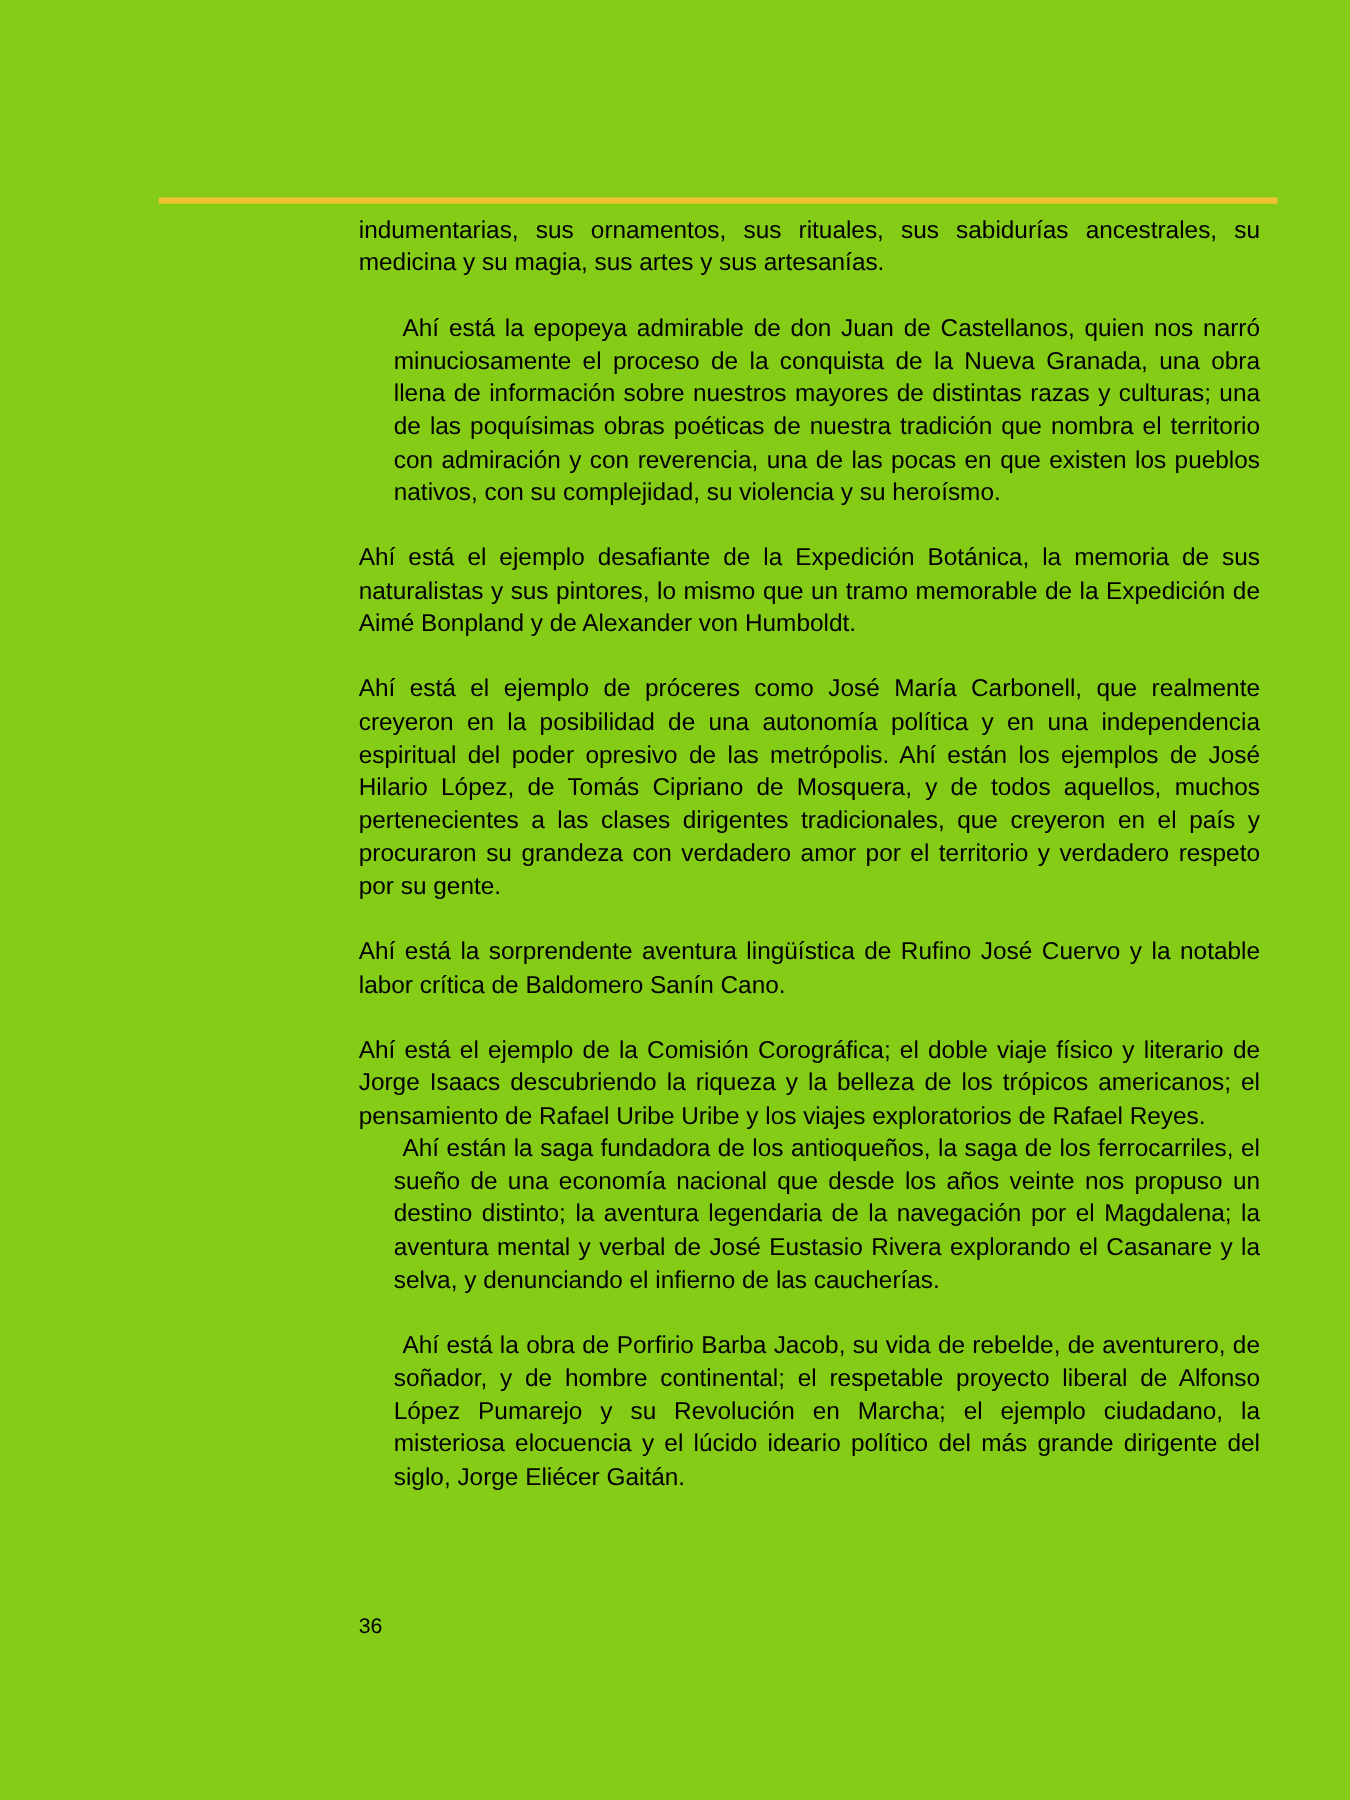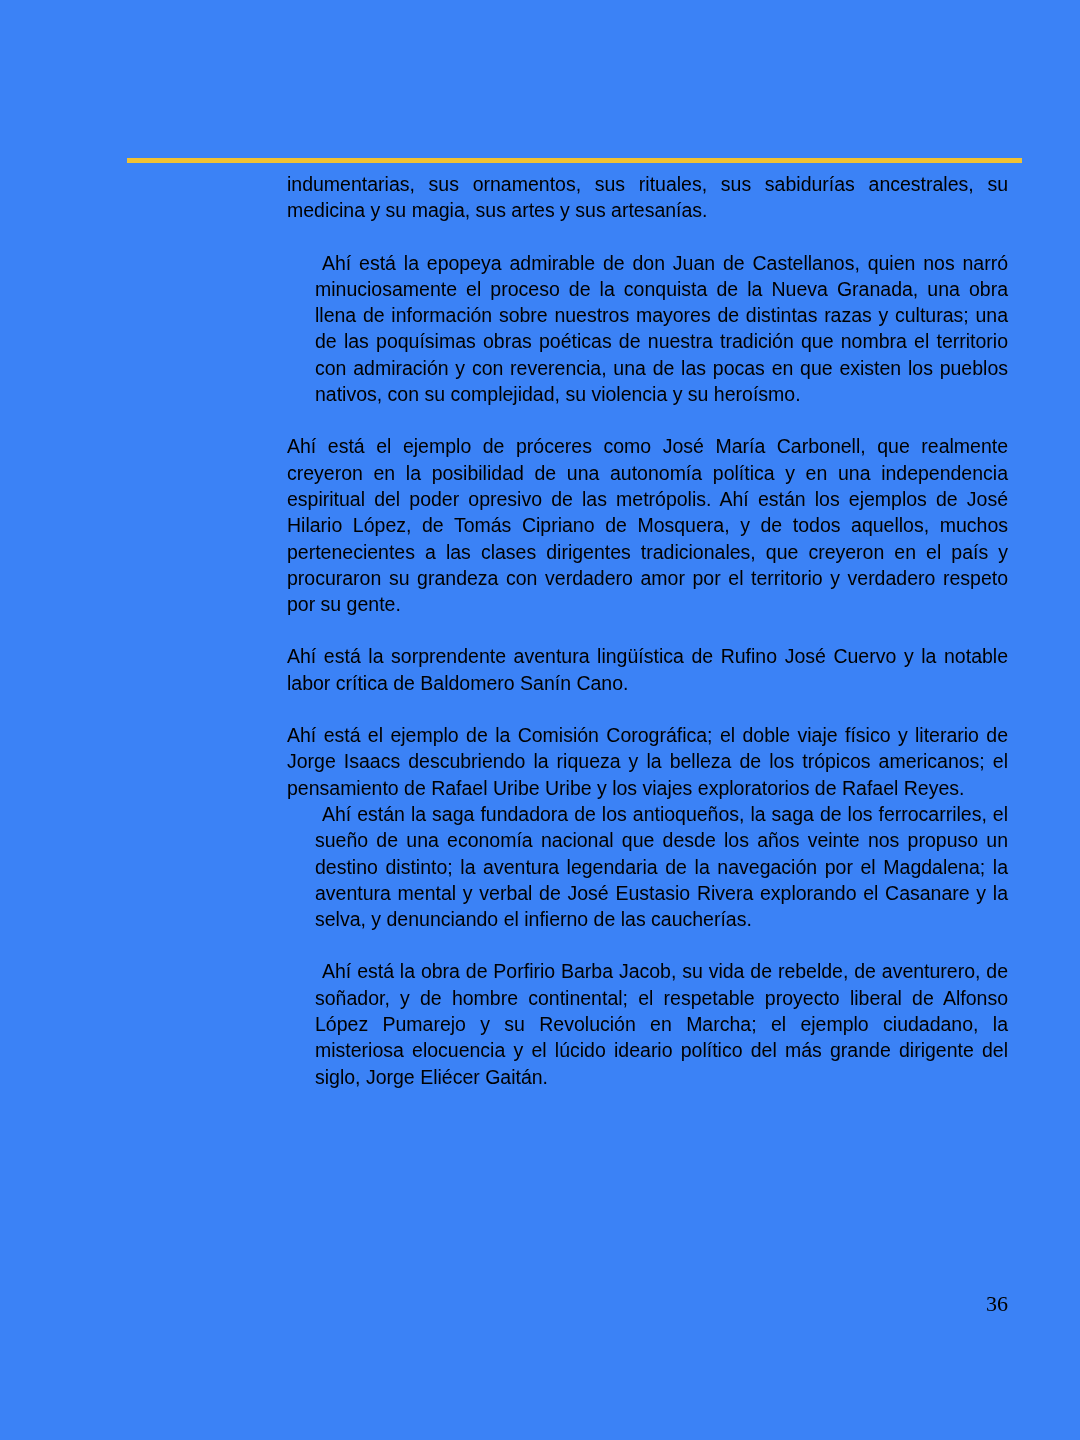--- a/index.html
+++ b/index.html
@@ -10,21 +10,21 @@
     width: 1080px;
     height: 1440px;
     background: #ffffff;
     position: relative;
     font-family: "Liberation Sans", sans-serif;
     color: #000000;
   }
   .page {
     position: absolute;
     inset: 0;
-    background: #3b82f6;
+    background: #84cc16;
   }
   .accent-rule {
     position: absolute;
     left: 127px;
     top: 158px;
     width: 895px;
     height: 5px;
     background: #f1c232; 
   }
   .text-block {
@@ -44,37 +44,38 @@
     margin-left: 28px;
   }
   .para.tight {
     margin-bottom: 0;
   }
   .page-number {
     position: absolute;
     left: 287px;
     top: 1291px;
     width: 721px;
-    text-align: right;
-    font-family: Liberation Serif, serif;
-    font-size: 22px;
+    text-align: left;
+    font-family: Liberation Sans, sans-serif;
+    font-size: 17px;
   }
 </style>
 </head>
 <body>
 
 <div class="page">
 
   <div class="accent-rule" data-bind-style="background-color:page.accent_color" style="background-color: rgb(241, 194, 50);"></div>
 
   <div class="text-block">
     <p class="para" data-bind="content.paragraphs.0">indumentarias, sus ornamentos, sus rituales, sus sabidurías ancestrales, su medicina y su magia, sus artes y sus artesanías.</p>
 
     <p class="para indent" data-bind="content.paragraphs.1">Ahí está la epopeya admirable de don Juan de Castellanos, quien nos narró minuciosamente el proceso de la conquista de la Nueva Granada, una obra llena de información sobre nuestros mayores de distintas razas y culturas; una de las poquísimas obras poéticas de nuestra tradición que nombra el territorio con admiración y con reverencia, una de las pocas en que existen los pueblos nativos, con su complejidad, su violencia y su heroísmo.</p>
 
+    <p class="para" data-bind="content.paragraphs.2">Ahí está el ejemplo desafiante de la Expedición Botánica, la memoria de sus naturalistas y sus pintores, lo mismo que un tramo memorable de la Expedición de Aimé Bonpland y de Alexander von Humboldt.</p>
 
     <p class="para" data-bind="content.paragraphs.3">Ahí está el ejemplo de próceres como José María Carbonell, que realmente creyeron en la posibilidad de una autonomía política y en una independencia espiritual del poder opresivo de las metrópolis. Ahí están los ejemplos de José Hilario López, de Tomás Cipriano de Mosquera, y de todos aquellos, muchos pertenecientes a las clases dirigentes tradicionales, que creyeron en el país y procuraron su grandeza con verdadero amor por el territorio y verdadero respeto por su gente.</p>
 
     <p class="para" data-bind="content.paragraphs.5">Ahí está la sorprendente aventura lingüística de Rufino José Cuervo y la notable labor crítica de Baldomero Sanín Cano.</p>
 
     <p class="para tight" data-bind="content.paragraphs.4">Ahí está el ejemplo de la Comisión Corográfica; el doble viaje físico y literario de Jorge Isaacs descubriendo la riqueza y la belleza de los trópicos americanos; el pensamiento de Rafael Uribe Uribe y los viajes exploratorios de Rafael Reyes.</p>
 
     <p class="para indent" data-bind="content.paragraphs.6">Ahí están la saga fundadora de los antioqueños, la saga de los ferrocarriles, el sueño de una economía nacional que desde los años veinte nos propuso un destino distinto; la aventura legendaria de la navegación por el Magdalena; la aventura mental y verbal de José Eustasio Rivera explorando el Casanare y la selva, y denunciando el infierno de las caucherías.</p>
 
     <p class="para indent" data-bind="content.paragraphs.7">Ahí está la obra de Porfirio Barba Jacob, su vida de rebelde, de aventurero, de soñador, y de hombre continental; el respetable proyecto liberal de Alfonso López Pumarejo y su Revolución en Marcha; el ejemplo ciudadano, la misteriosa elocuencia y el lúcido ideario político del más grande dirigente del siglo, Jorge Eliécer Gaitán.</p>

